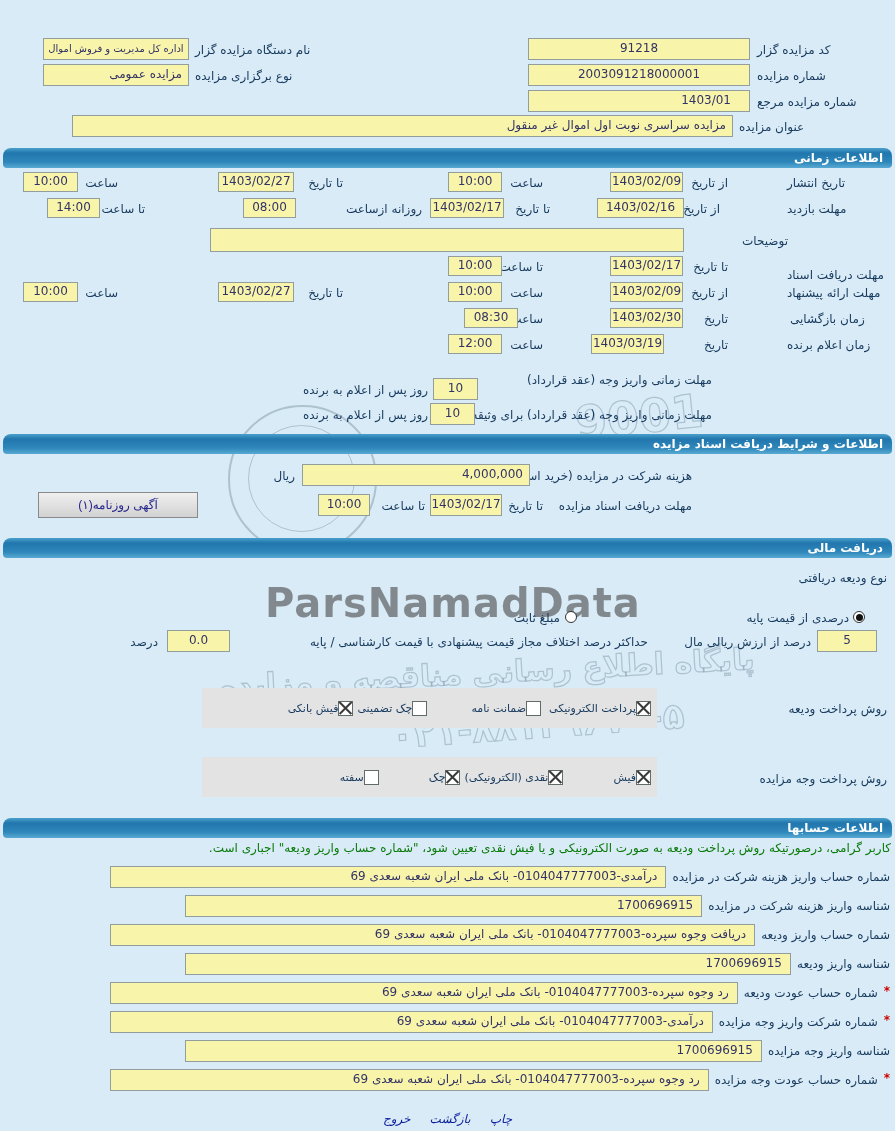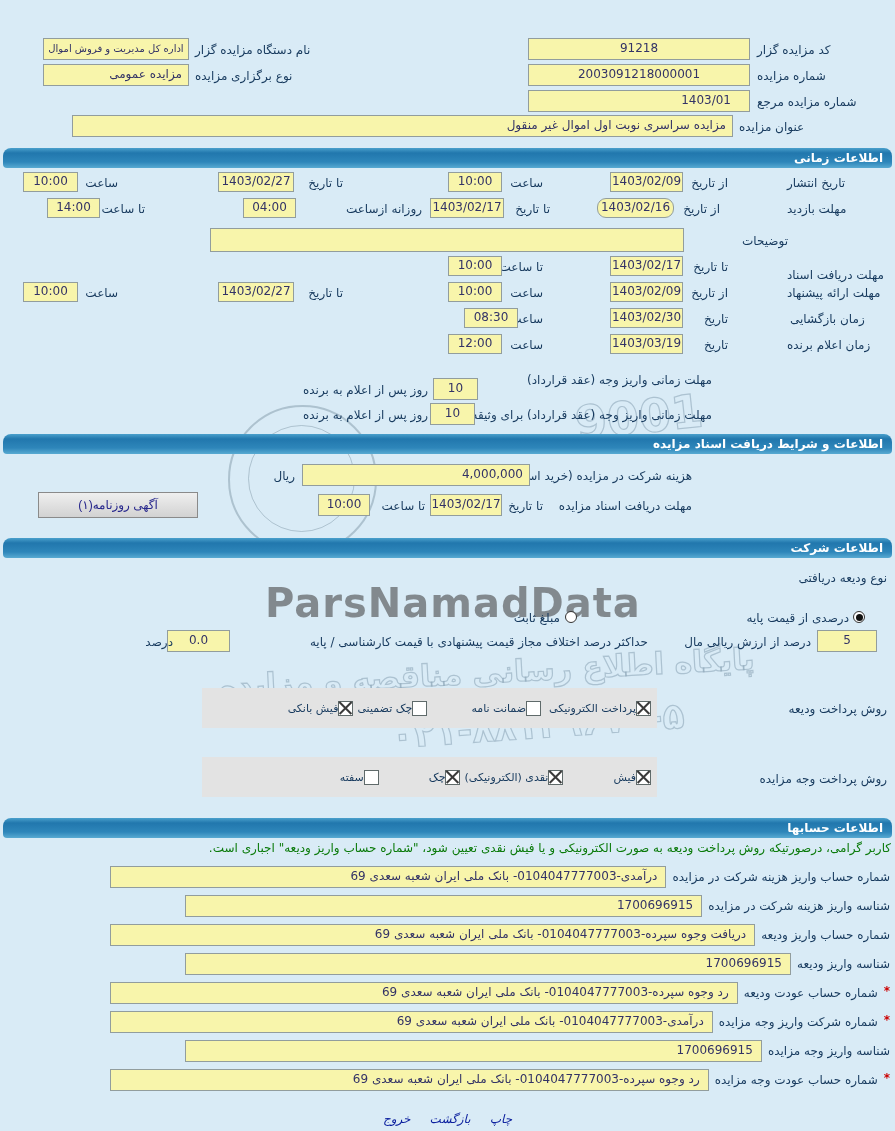--- a/index.html
+++ b/index.html
@@ -87,25 +87,25 @@
   <div class="ybox" style="left:610px;top:172px;width:73px;">1403/02/09</div>
   <span class="lbl" style="right:352px;top:175px;">ساعت</span>
   <div class="ybox" style="left:448px;top:172px;width:54px;">10:00</div>
   <span class="lbl" style="right:552px;top:175px;">تا تاریخ</span>
   <div class="ybox" style="left:218px;top:172px;width:76px;">1403/02/27</div>
   <span class="lbl" style="right:777px;top:175px;">ساعت</span>
   <div class="ybox" style="left:23px;top:172px;width:55px;">10:00</div>
 
   <span class="lbl" style="left:787px;top:201px;">مهلت بازدید</span>
   <span class="lbl" style="right:175px;top:201px;">از تاریخ</span>
-  <div class="ybox" style="left:597px;top:198px;width:77px;border-radius:9px;">1403/02/16</div>
+  <div class="ybox" style="left:597px;top:198px;width:87px;">1403/02/16</div>
   <span class="lbl" style="right:345px;top:201px;">تا تاریخ</span>
   <div class="ybox" style="left:430px;top:198px;width:74px;">1403/02/17</div>
   <span class="lbl" style="right:473px;top:201px;">روزانه ازساعت</span>
-  <div class="ybox" style="left:243px;top:198px;width:53px;">04:00</div>
+  <div class="ybox" style="left:243px;top:198px;width:53px;">08:00</div>
   <span class="lbl" style="right:750px;top:201px;">تا ساعت</span>
   <div class="ybox" style="left:47px;top:198px;width:53px;">14:00</div>
 
   <span class="lbl" style="left:742px;top:233px;">توضیحات</span>
   <div class="ybox ar" style="left:210px;top:228px;width:474px;height:24px;"></div>
 
   <span class="lbl" style="left:787px;top:267px;">مهلت دریافت اسناد</span>
   <span class="lbl" style="right:167px;top:259px;">تا تاریخ</span>
   <div class="ybox" style="left:610px;top:256px;width:73px;">1403/02/17</div>
   <span class="lbl" style="right:352px;top:259px;">تا ساعت</span>
@@ -122,21 +122,21 @@
   <div class="ybox" style="left:23px;top:282px;width:55px;">10:00</div>
 
   <span class="lbl" style="left:790px;top:311px;">زمان بازگشایی</span>
   <span class="lbl" style="right:167px;top:311px;">تاریخ</span>
   <div class="ybox" style="left:610px;top:308px;width:73px;">1403/02/30</div>
   <span class="lbl" style="right:352px;top:311px;">ساعت</span>
   <div class="ybox" style="left:464px;top:308px;width:54px;">08:30</div>
 
   <span class="lbl" style="left:787px;top:337px;">زمان اعلام برنده</span>
   <span class="lbl" style="right:167px;top:337px;">تاریخ</span>
-  <div class="ybox" style="left:610px;top:334px;width:73px;">1403/03/19</div>
+  <div class="ybox" style="left:591px;top:334px;width:73px;">1403/03/19</div>
   <span class="lbl" style="right:352px;top:337px;">ساعت</span>
   <div class="ybox" style="left:448px;top:334px;width:54px;">12:00</div>
 
   <span class="lbl" style="right:183px;top:372px;">مهلت زمانی واریز وجه (عقد قرارداد)</span>
   <div class="ybox tall" style="left:433px;top:378px;width:45px;">10</div>
   <span class="lbl" style="right:467px;top:382px;">روز پس از اعلام به برنده</span>
 
   <span class="lbl" style="right:183px;top:407px;">مهلت زمانی واریز وجه (عقد قرارداد) برای وثیقه گذار</span>
   <div class="ybox tall" style="left:430px;top:403px;width:45px;">10</div>
   <span class="lbl" style="right:467px;top:407px;">روز پس از اعلام به برنده</span>
@@ -150,35 +150,35 @@
   <span class="lbl" style="right:600px;top:468px;">ریال</span>
 
   <span class="lbl" style="right:203px;top:498px;">مهلت دریافت اسناد مزایده</span>
   <span class="lbl" style="right:352px;top:498px;">تا تاریخ</span>
   <div class="ybox tall" style="left:430px;top:494px;width:72px;">1403/02/17</div>
   <span class="lbl" style="right:470px;top:498px;">تا ساعت</span>
   <div class="ybox tall" style="left:318px;top:494px;width:52px;">10:00</div>
   <button class="btn" style="left:38px;top:492px;width:160px;height:26px;">آگهی روزنامه(۱)</button>
 
   <div class="bar" style="top:538px;">
-    <span>اطلاعات شرکت</span>
+    <span>دریافت مالی</span>
   </div>
 
   <span class="lbl" style="right:8px;top:570px;">نوع ودیعه دریافتی</span>
 
   <span class="radio checked" style="left:853px;top:611px;"></span>
   <span class="lbl" style="right:46px;top:610px;">درصدی از قیمت پایه</span>
   <span class="radio" style="left:565px;top:611px;"></span>
   <span class="lbl" style="right:335px;top:610px;">مبلغ ثابت</span>
 
   <div class="ybox tall" style="left:817px;top:630px;width:60px;">5</div>
   <span class="lbl" style="right:84px;top:634px;">درصد از ارزش ریالی مال</span>
   <span class="lbl" style="right:247px;top:634px;">حداکثر درصد اختلاف مجاز قیمت پیشنهادی با قیمت کارشناسی / پایه</span>
   <div class="ybox tall" style="left:167px;top:630px;width:63px;">0.0</div>
-  <span class="lbl" style="right:722px;top:634px;margin-left:33px;">درصد</span>
+  <span class="lbl" style="right:737px;top:634px;margin-left:33px;">درصد</span>
 
   <span class="lbl" style="right:8px;top:701px;">روش پرداخت ودیعه</span>
   <div class="band" style="left:202px;top:688px;width:455px;height:40px;">
     <span class="cb checked"></span>
     <span class="cbl">پرداخت الکترونیکی</span>
     <span class="cb" style="margin-right:8px;"></span>
     <span class="cbl">ضمانت نامه</span>
     <span class="cb" style="margin-right:44px;"></span>
     <span class="cbl">چک تضمینی</span>
     <span class="cb checked" style="margin-right:4px;"></span>

